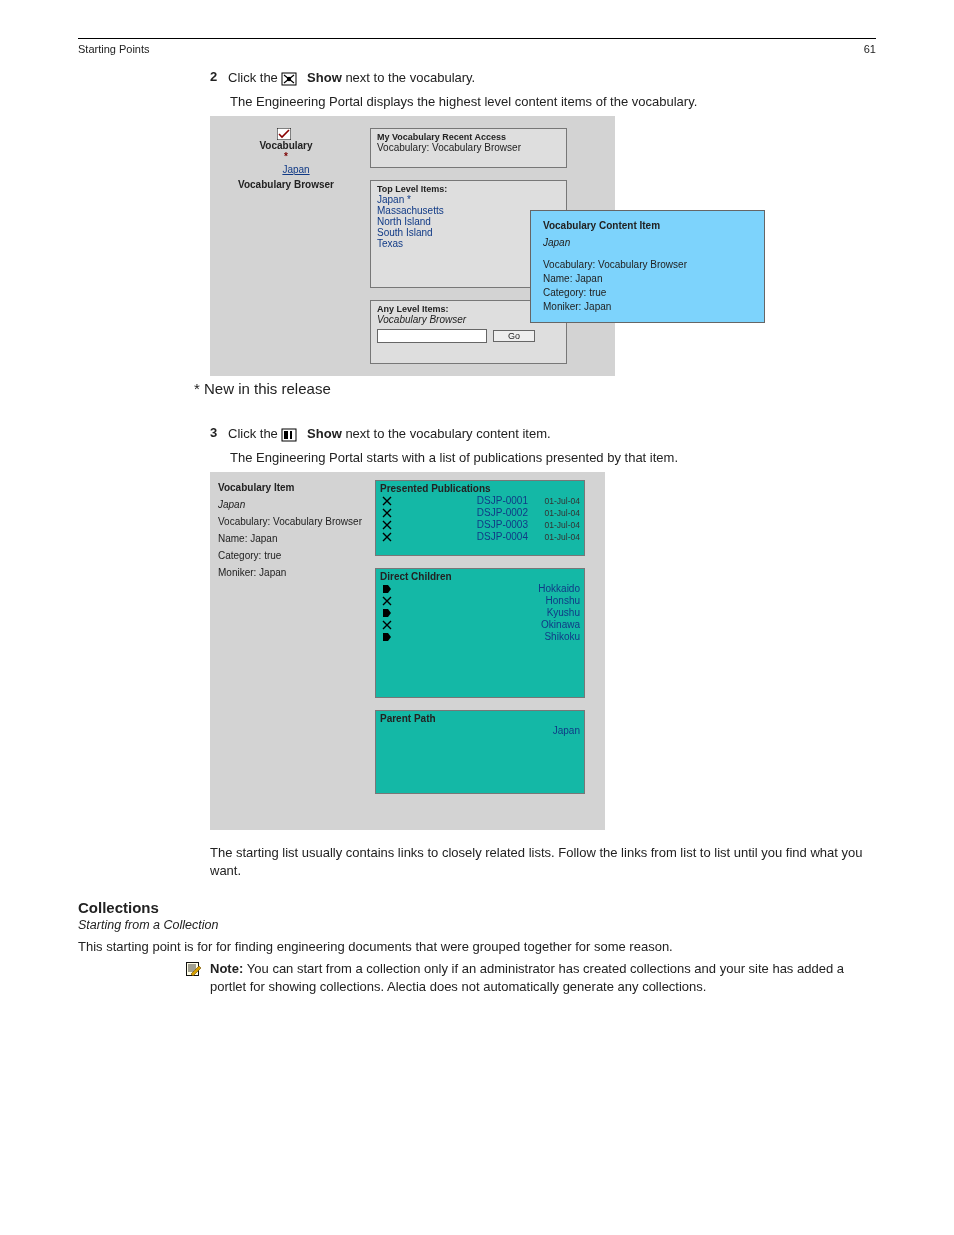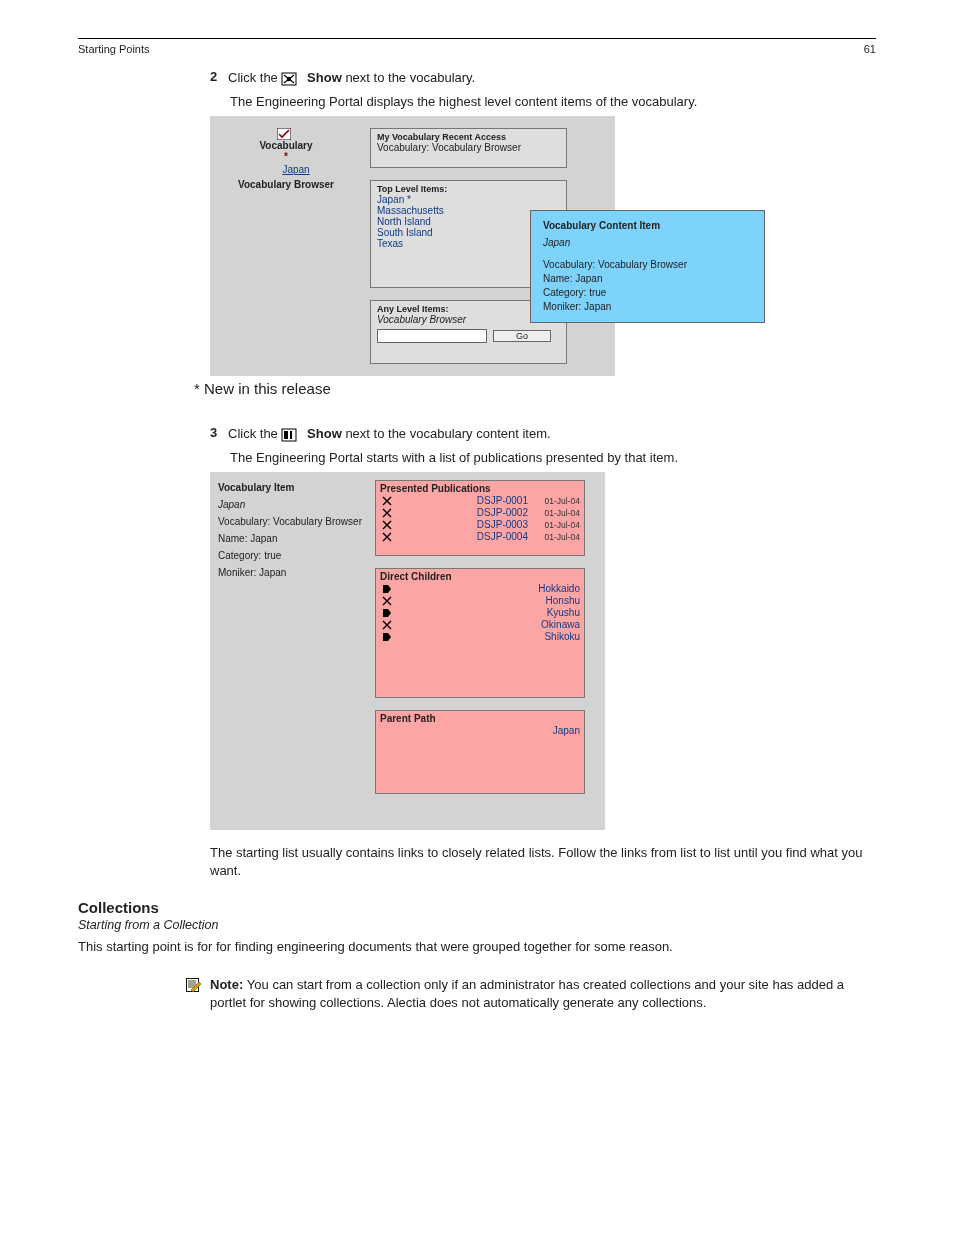--- a/index.html
+++ b/index.html
@@ -32,34 +32,34 @@
   .popup .pp-title { font-weight: bold; margin-bottom: 3px; }
   .popup .pp-sub { font-style: italic; margin-bottom: 8px; }
   .popup div { line-height: 1.4; }
   .caption { margin-left: 116px; font-size: 15px; margin-top: 4px; }
 
   
   .fig2 { margin-top: 6px; }
   .fig2 .graybox { width: 395px; height: 358px; padding-left: 28px; }
   .fig2-left { position: absolute; left: 8px; top: 10px; width: 150px; font-size: 10px; }
   .fig2-left .lbl2 { display: block; margin-top: 6px; }
-  .portlet { position: absolute; left: 165px; background: #fca5a5; border: 1px solid #777; font-size: 10px; padding: 2px 4px; }
+  .portlet { position: absolute; left: 165px; background: #14b8a6; border: 1px solid #777; font-size: 10px; padding: 2px 4px; }
   .portA { top: 8px; width: 210px; height: 76px; }
   .portB { top: 96px; width: 210px; height: 130px; }
   .portC { top: 238px; width: 210px; height: 84px; }
   .row-item { display: flex; align-items: center; margin: 1px 0; }
   .row-item .cell-ico { width: 14px; display: flex; justify-content: center; }
   .row-item .cell-txt { flex: 1; text-align: right; }
   .row-item .cell-date { width: 52px; text-align: right; font-size: 8.5px; color: #333; }
 
   .bodytext { margin-left: 132px; font-size: 13px; line-height: 1.4; margin-top: 14px; }
   .h4 { font-size: 15px; font-weight: bold; margin: 18px 0 2px 0; }
   .h4sub { font-style: italic; font-size: 12.5px; margin-bottom: 6px; }
 
-  .noterow { display: flex; margin-top: 20px; font-size: 13px; }
+  .noterow { display: flex; margin-top: 4px; font-size: 13px; }
   .noterow .nicon { width: 132px; display: flex; justify-content: flex-end; padding-right: 8px; }
   .noterow .ntxt { flex: 1; line-height: 1.4; }
   .noterow .bold { font-weight: bold; }
 
   
   svg { display: block; }
   .bold { font-weight: bold; }
   .ital { font-style: italic; }
 </style>
 </head>
@@ -121,21 +121,21 @@
         <div class="plainblue">North Island</div>
         <div class="plainblue">South Island</div>
         <div class="plainblue">Texas</div>
       </div>
 
       <div class="inner-panel ip3">
         <div class="hdr">Any Level Items:</div>
         <div style="font-style:italic">Vocabulary Browser</div>
         <div style="margin-top:4px; display:flex; align-items:center;">
           <span style="display:inline-block;width:110px;height:14px;background:#fff;border:1px solid #666"></span>
-          <span style="margin-left:6px;padding:0 22px;border:1px solid #666;background:#eee;font-size:9px">Go</span>
+          <span style="margin-left:6px;padding:0 14px;border:1px solid #666;background:#eee;font-size:9px">Go</span>
         </div>
       </div>
     </div>
 
     <div class="popup">
       <div class="pp-title">Vocabulary Content Item</div>
       <div class="pp-sub">Japan</div>
       <div>Vocabulary: Vocabulary Browser</div>
       <div>Name: Japan</div>
       <div>Category: true</div>

